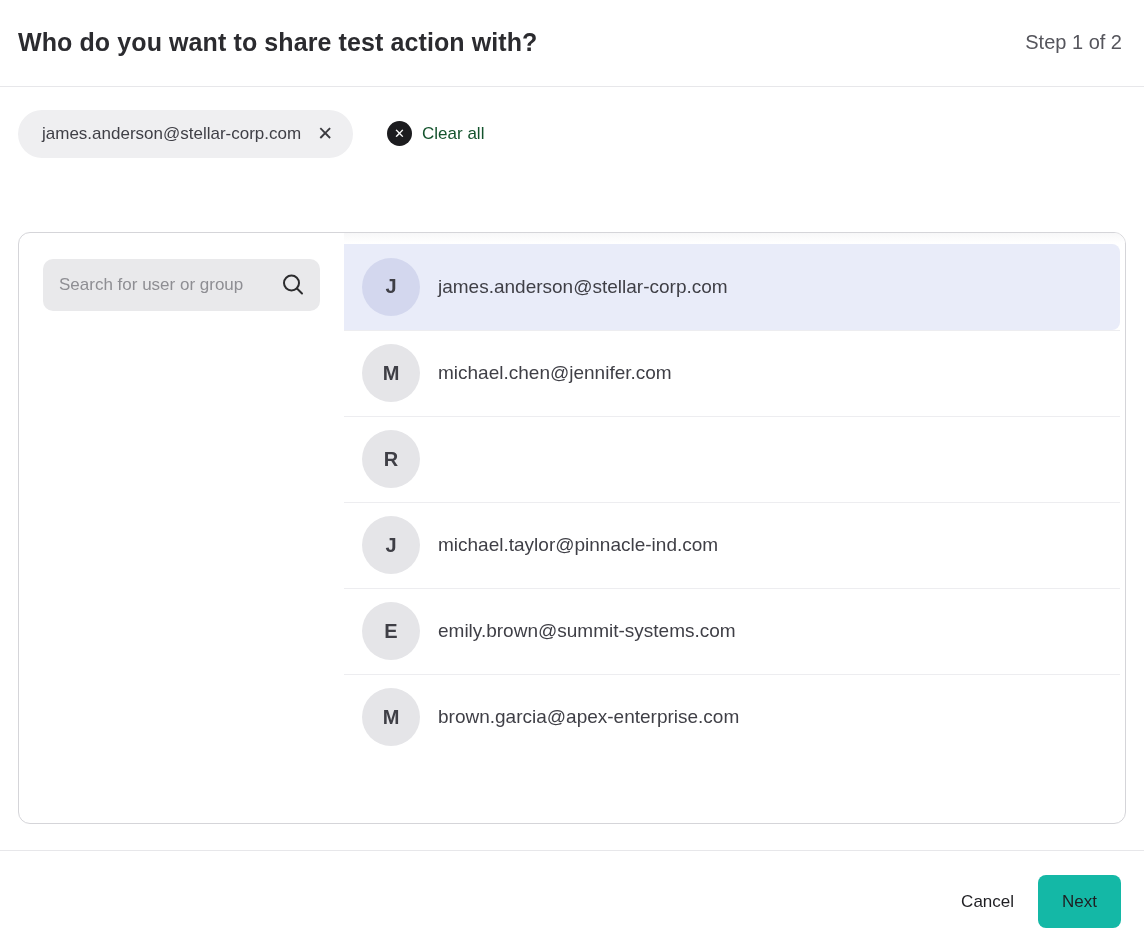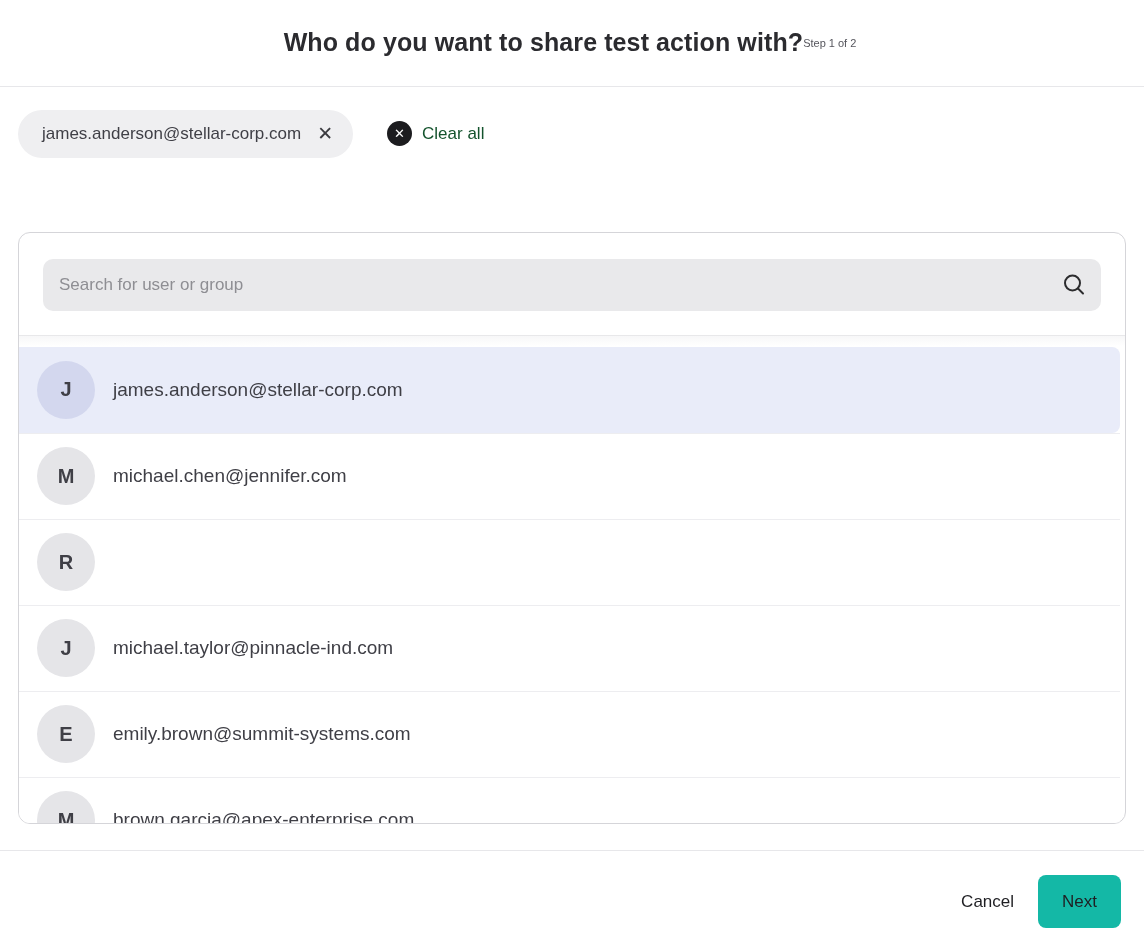--- a/index.html
+++ b/index.html
@@ -8,26 +8,26 @@
     background: #ffffff;
     font-family: "Liberation Sans", "DejaVu Sans", sans-serif;
     overflow: hidden;
     color: #3f3f46;
   }
   .dialog { width: 1144px; height: 928px; display: flex; flex-direction: column; }
 
   
   .header {
     height: 88px;
-    display: flex; align-items: center; justify-content: center;
+    display: flex; align-items: center; justify-content: space-between;
     padding: 0 22px 0 18px;
     border-bottom: 1px solid #e7e7ea;
   }
   .title { font-size: 25px; font-weight: 700; color: #2b2b2f; letter-spacing: 0.1px; }
-  .step { font-size: 11px; color: #55555c; }
+  .step { font-size: 20px; color: #55555c; }
 
   
   .selection-row {
     display: flex; align-items: center;
     margin: 23px 18px 0 18px;
     height: 48px;
   }
   .chip {
     display: inline-flex; align-items: center;
     height: 48px; border-radius: 24px;
@@ -60,21 +60,21 @@
   .clear-all-label { font-size: 17px; color: #14532d; font-weight: 500; }
 
   
   .panel {
     margin: 74px 18px 0 18px;
     height: 599px;
     border: 1px solid #d5d5d9;
     border-radius: 12px;
     background: #ffffff;
     overflow: hidden;
-    display: flex; flex-direction: column;
+    display: flex; flex-direction: row;
   }
   .search-section { padding: 26px 24px 24px 24px; }
   .search-box {
     height: 52px;
     background: #e9e9eb;
     border-radius: 10px;
     display: flex; align-items: center;
     padding: 0 14px 0 16px;
   }
   .search-input {

